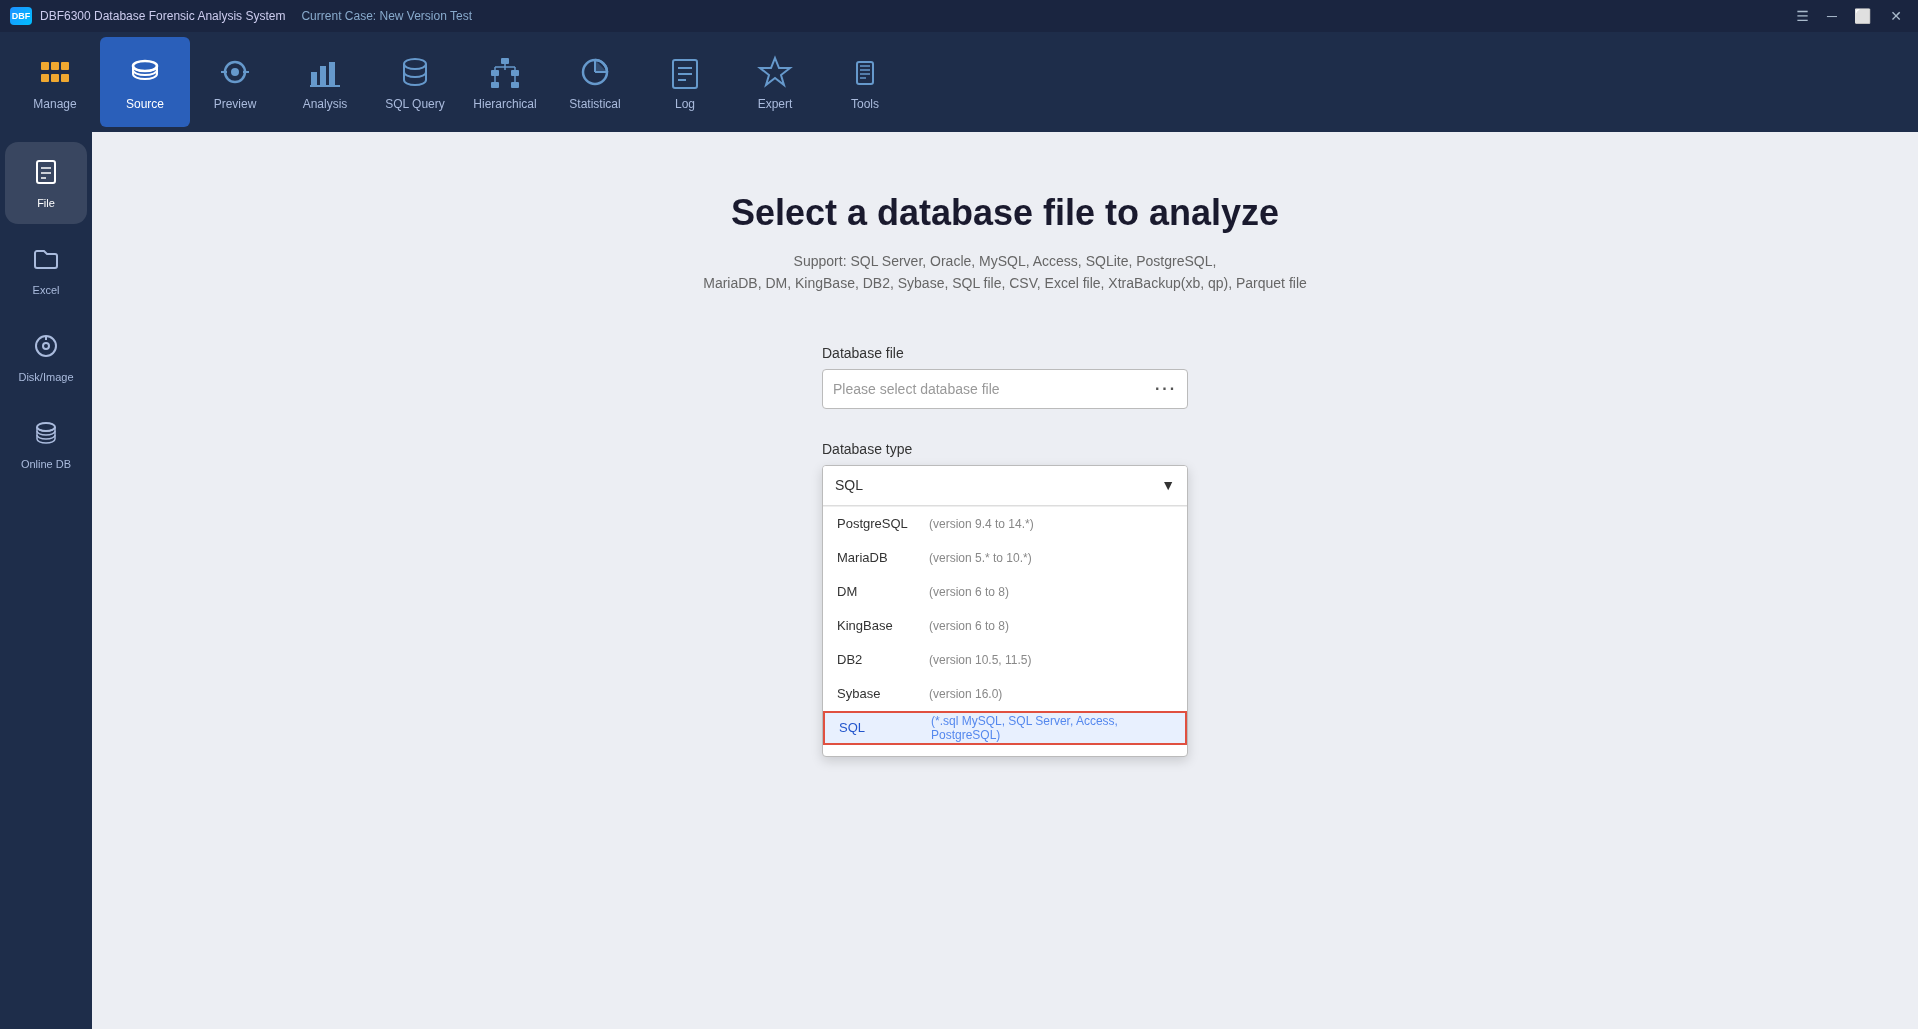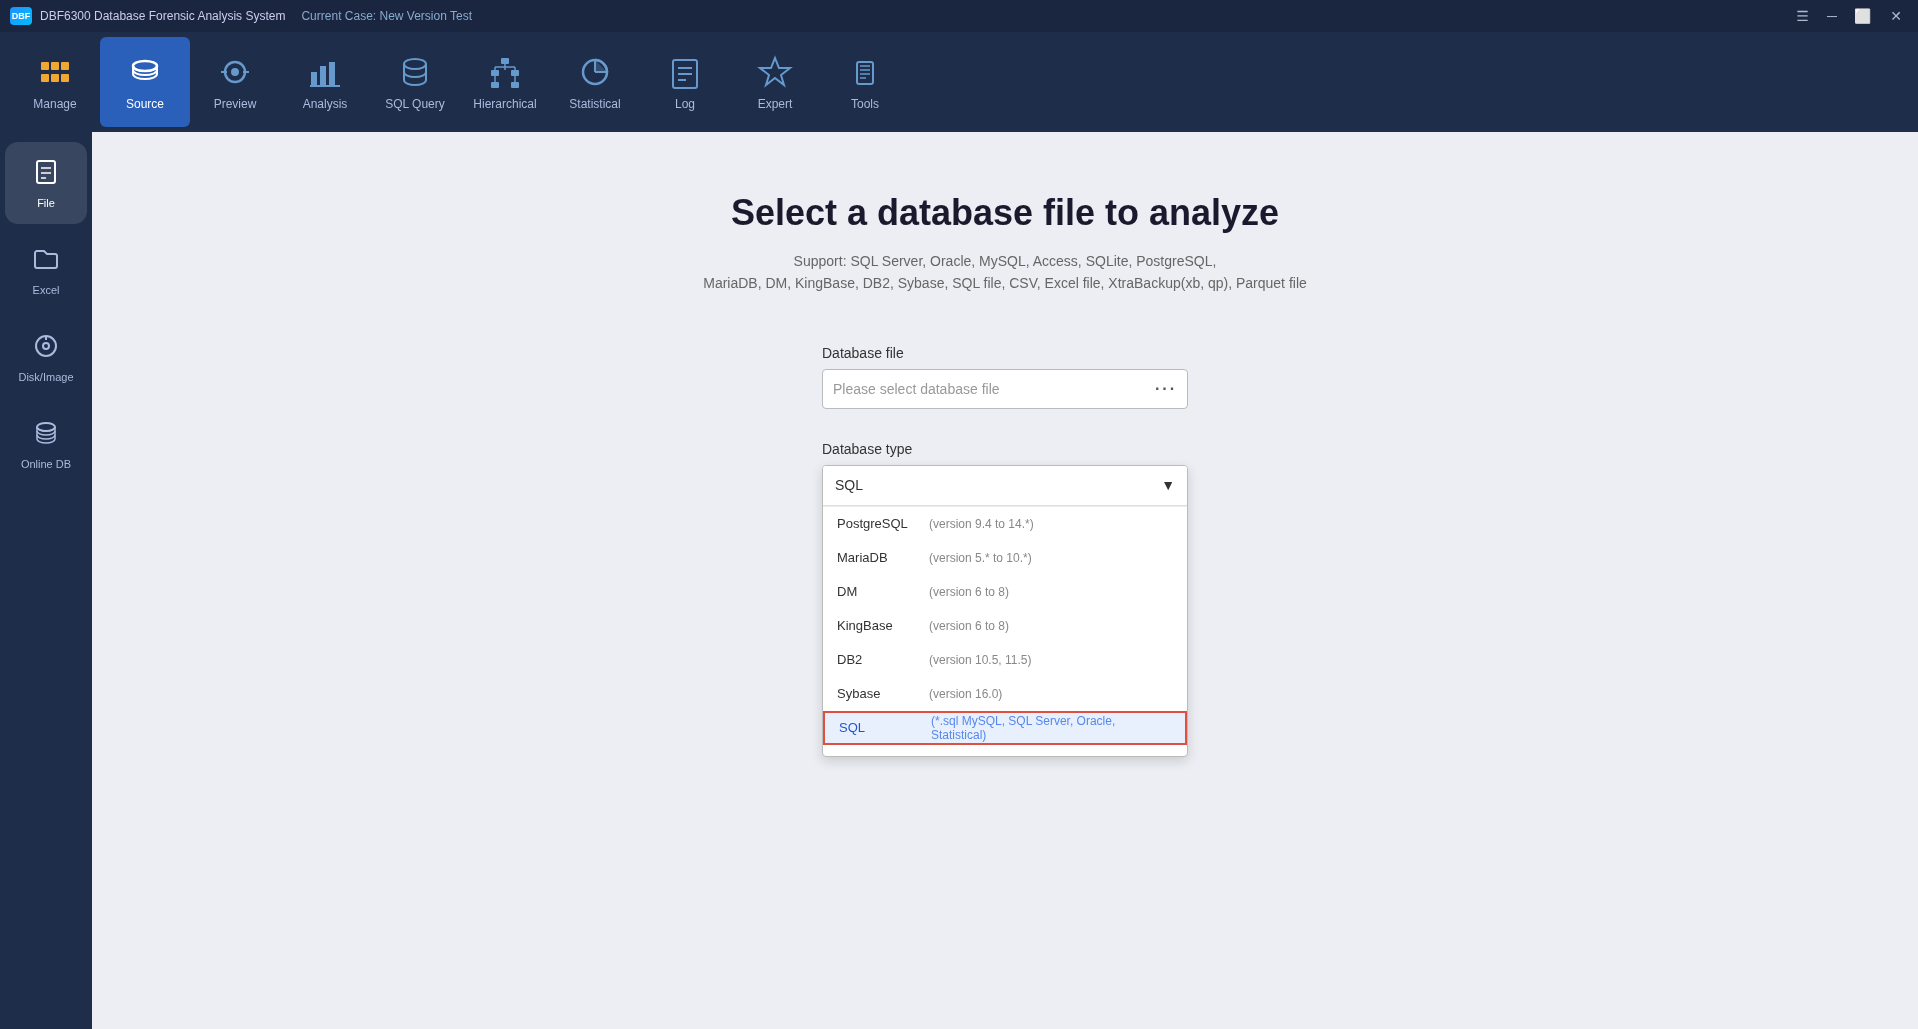--- a/index.html
+++ b/index.html
@@ -455,21 +455,21 @@
               <div class="dropdown-item">
                 <span class="dropdown-item-name">DB2</span>
                 <span class="dropdown-item-version">(version 10.5, 11.5)</span>
               </div>
               <div class="dropdown-item">
                 <span class="dropdown-item-name">Sybase</span>
                 <span class="dropdown-item-version">(version 16.0)</span>
               </div>
               <div class="dropdown-item selected">
                 <span class="dropdown-item-name">SQL</span>
-                <span class="dropdown-item-version">(*.sql MySQL, SQL Server, Oracle, Statistical)</span>
+                <span class="dropdown-item-version">(*.sql MySQL, SQL Server, Access, PostgreSQL)</span>
               </div>
               <div class="dropdown-item">
                 <span class="dropdown-item-name">CSV</span>
                 <span class="dropdown-item-version">(*.csv)</span>
               </div>
             </div>
         </div>
       </div>
     </div>
   </div>

